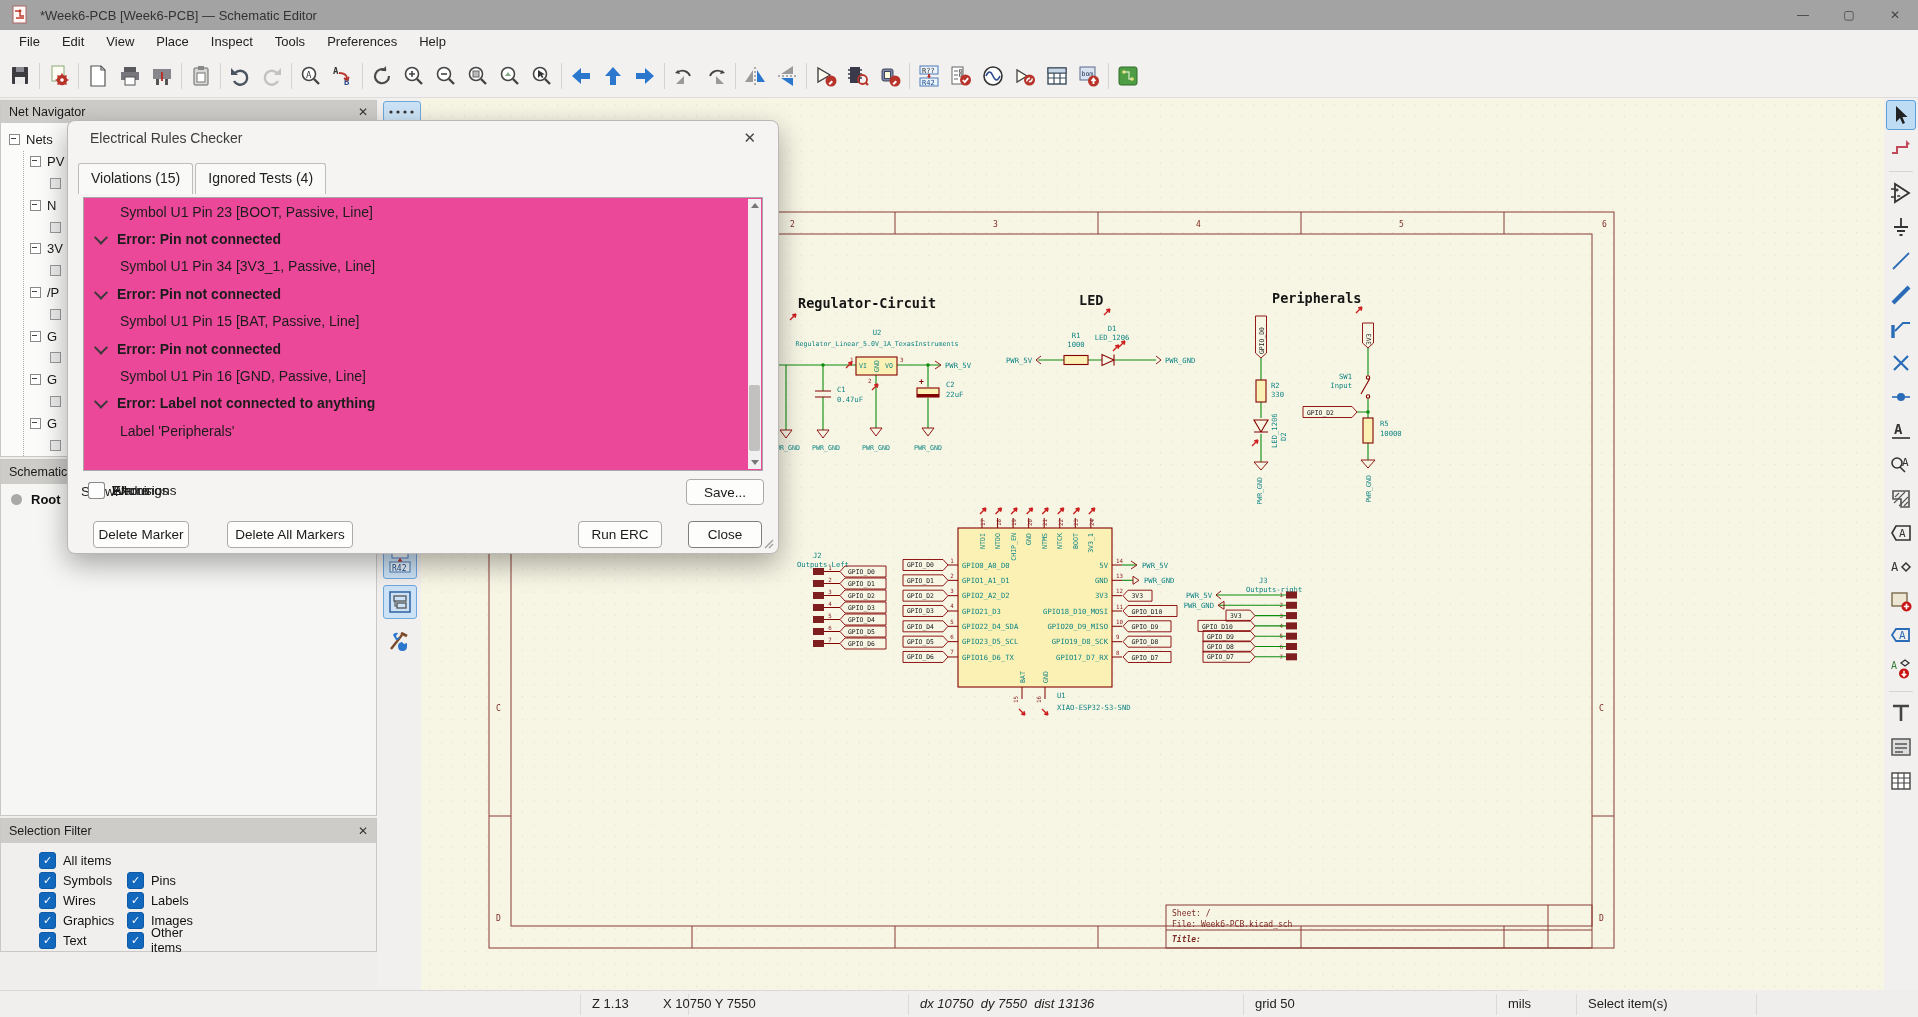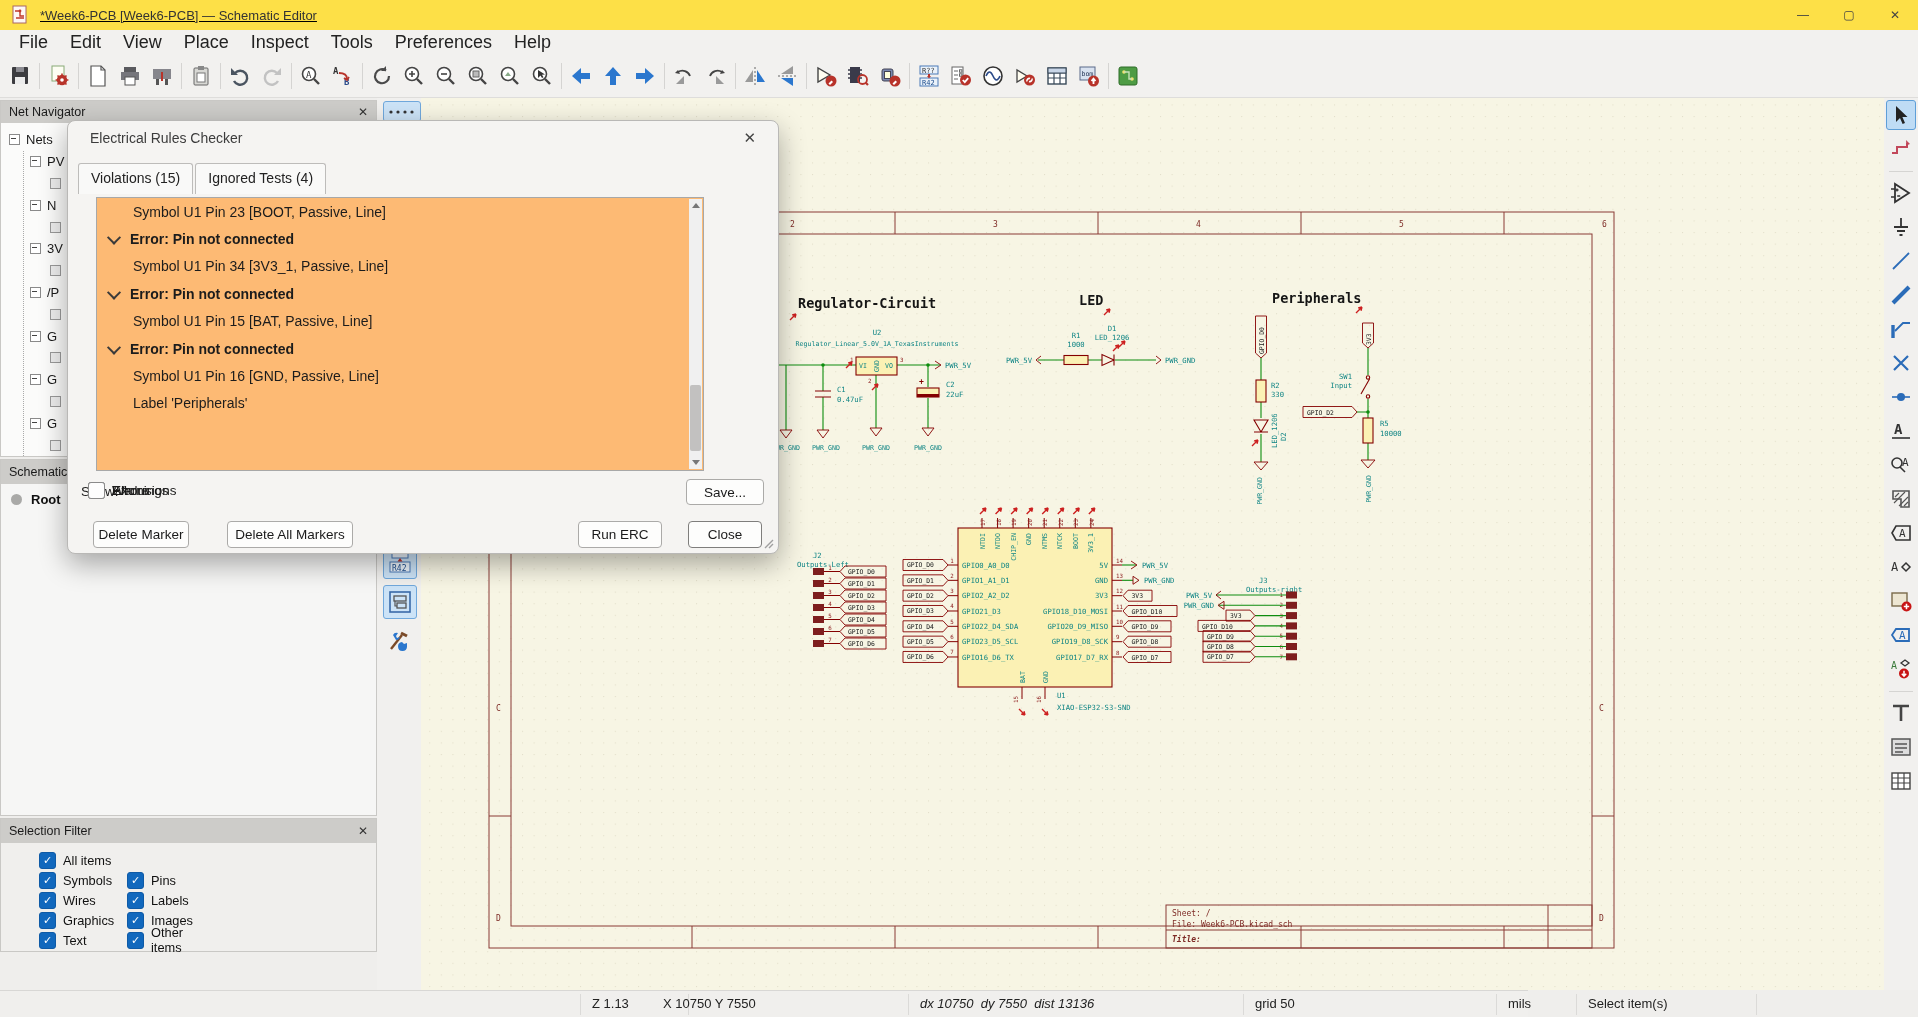--- a/index.html
+++ b/index.html
@@ -1,25 +1,25 @@
 <!DOCTYPE html>
 <html><head>
 <meta charset="utf-8">
 <style>
   html,body{margin:0;padding:0;background:#EFEEEC;font-family:"Liberation Sans",sans-serif;}
   .app{position:relative;width:1918px;height:1017px;overflow:hidden;background:#EFEEEC;}
   
-  .titlebar{position:absolute;left:0;top:0;width:1918px;height:30px;background:#fde047;display:flex;align-items:center;text-decoration:underline;}
+  .titlebar{position:absolute;left:0;top:0;width:1918px;height:30px;background:#a3a3a3;display:flex;align-items:center;}
   .titlebar .appicon{margin-left:10px;width:20px;height:20px;}
   .titlebar .title{margin-left:10px;font-size:13px;color:#333;}
   .wincontrols{position:absolute;right:0;top:0;height:30px;display:flex;}
   .winbtn{width:46px;height:30px;display:flex;align-items:center;justify-content:center;font-size:12px;color:#444;}
   
   .menubar{position:absolute;left:0;top:30px;width:1918px;height:24px;background:#F2F1EF;display:flex;align-items:center;padding-left:8px;box-sizing:border-box;}
-  .menuitem{padding:0 11px;font-size:18px;color:#222;line-height:24px;}
+  .menuitem{padding:0 11px;font-size:13px;color:#222;line-height:24px;}
   
   .toolbar{position:absolute;left:0;top:54px;width:1918px;height:44px;background:#F2F1EF;border-bottom:1px solid #DEDDDB;display:flex;align-items:center;padding-left:4px;box-sizing:border-box;}
   .tbtn{width:32px;height:34px;display:flex;align-items:center;justify-content:center;border-radius:3px;flex:0 0 auto;}
   .vsep{width:1px;height:26px;background:#D5D4D2;margin:0 3px;flex:0 0 auto;}
   .tbtn svg{width:24px;height:24px;}
   
   .panel{position:absolute;left:0;width:377px;background:#FBFBFA;border:1px solid #C9C8C5;box-sizing:border-box;}
   .phead{height:22px;background:#CDCCC9;display:flex;align-items:center;font-size:12.5px;color:#1A1A1A;padding:0 8px;justify-content:space-between;}
   .phead .px{color:#333;font-size:12px;}
   .nn-body{position:relative;padding:6px 0 0 8px;font-size:13px;color:#1A1A1A;background:#FBFBFA;height:calc(100% - 22px);box-sizing:border-box;overflow:hidden;}
@@ -72,21 +72,21 @@
   .statusbar span{position:absolute;top:5px;white-space:pre;}
   .ssep{position:absolute;top:3px;width:1px;height:21px;background:#DBDAD8;}
   
   .dialog{position:absolute;left:67px;top:120px;width:710px;height:432px;background:#F5F4F2;border:1px solid #B9B8B6;border-radius:8px;box-shadow:0 10px 28px rgba(0,0,0,.33);z-index:50;}
   .dlg-title{position:absolute;left:0;top:0;width:100%;height:36px;}
   .dlg-title .txt{position:absolute;left:22px;top:9px;font-size:14px;color:#3C3C3C;}
   .dlg-close{position:absolute;right:22px;top:8px;font-size:15px;color:#444;}
   .tabs{position:absolute;left:10px;top:42px;display:flex;align-items:flex-end;height:30px;}
   .tab{font-size:14px;color:#222;padding:6px 12px;border:1px solid #BDBCBA;border-bottom:none;background:#EDECEA;margin-right:2px;border-radius:3px 3px 0 0;}
   .tab.active{background:#F9F9F8;position:relative;top:1px;padding-bottom:8px;}
-  .erc-list{position:absolute;left:28px;top:76px;width:608px;height:274px;background:#fdba74;border:1px solid #A8A8A8;box-sizing:border-box;overflow:hidden;}
+  .erc-list{position:absolute;left:15px;top:76px;width:680px;height:274px;background:#ec4899;border:1px solid #A8A8A8;box-sizing:border-box;overflow:hidden;}
   .erc-row{height:27.4px;display:flex;align-items:center;padding-left:36px;font-size:14px;color:#1C1C1C;}
   .erc-row.error{font-weight:bold;padding-left:12px;}
   .erc-row .chev{display:none;width:8px;height:8px;border-right:2px solid #3A3A3A;border-bottom:2px solid #3A3A3A;transform:rotate(45deg) translate(-1px,-1px);margin-right:11px;flex:0 0 auto;}
   .erc-row.error .chev{display:inline-block;}
   .vscroll{position:absolute;right:1px;top:1px;width:13px;height:270px;background:#F0F0F0;}
   .vthumb{position:absolute;left:1px;top:186px;width:11px;height:66px;background:#C2C1C0;border-radius:2px;}
   .varr{position:absolute;left:3px;width:0;height:0;border-left:4px solid transparent;border-right:4px solid transparent;}
   .erc-showrow{position:absolute;left:0px;top:356px;width:100%;height:32px;font-size:13.5px;color:#1A1A1A;padding-left:20px;}
   .erc-showrow .lbl{position:absolute;left:13px;top:7px;}
   .erc-filter{position:absolute;top:5px;display:flex;align-items:center;}
@@ -1106,20 +1106,24 @@
           <span>Symbol U1 Pin 15 [BAT, Passive, Line]</span>
         </div>
           <div class="erc-row detail error">
           <span class="chev"></span>
           <span>Error: Pin not connected</span>
         </div>
           <div class="erc-row detail">
 
           <span>Symbol U1 Pin 16 [GND, Passive, Line]</span>
         </div>
+          <div class="erc-row detail error">
+          <span class="chev"></span>
+          <span>Error: Label not connected to anything</span>
+        </div>
           <div class="erc-row detail">
 
           <span>Label 'Peripherals'</span>
         </div>
         </div>
       <div class="vscroll">
         <div class="varr" style="top:4px;border-bottom:5px solid #777;"></div>
         <div class="varr" style="bottom:4px;border-top:5px solid #777;"></div>
         <div class="vthumb"></div>
       </div>

